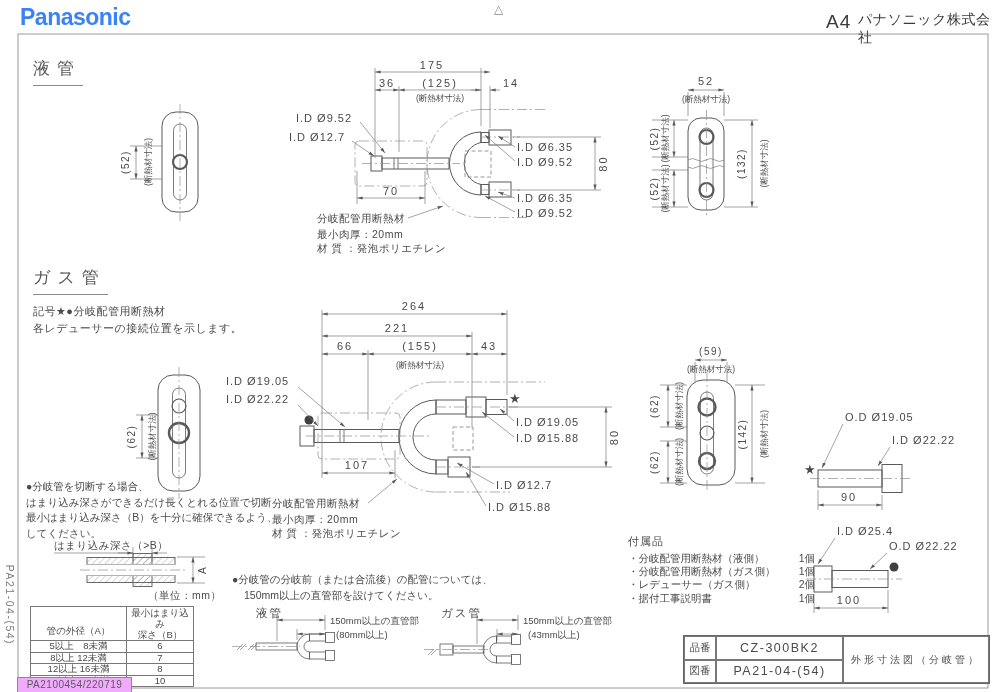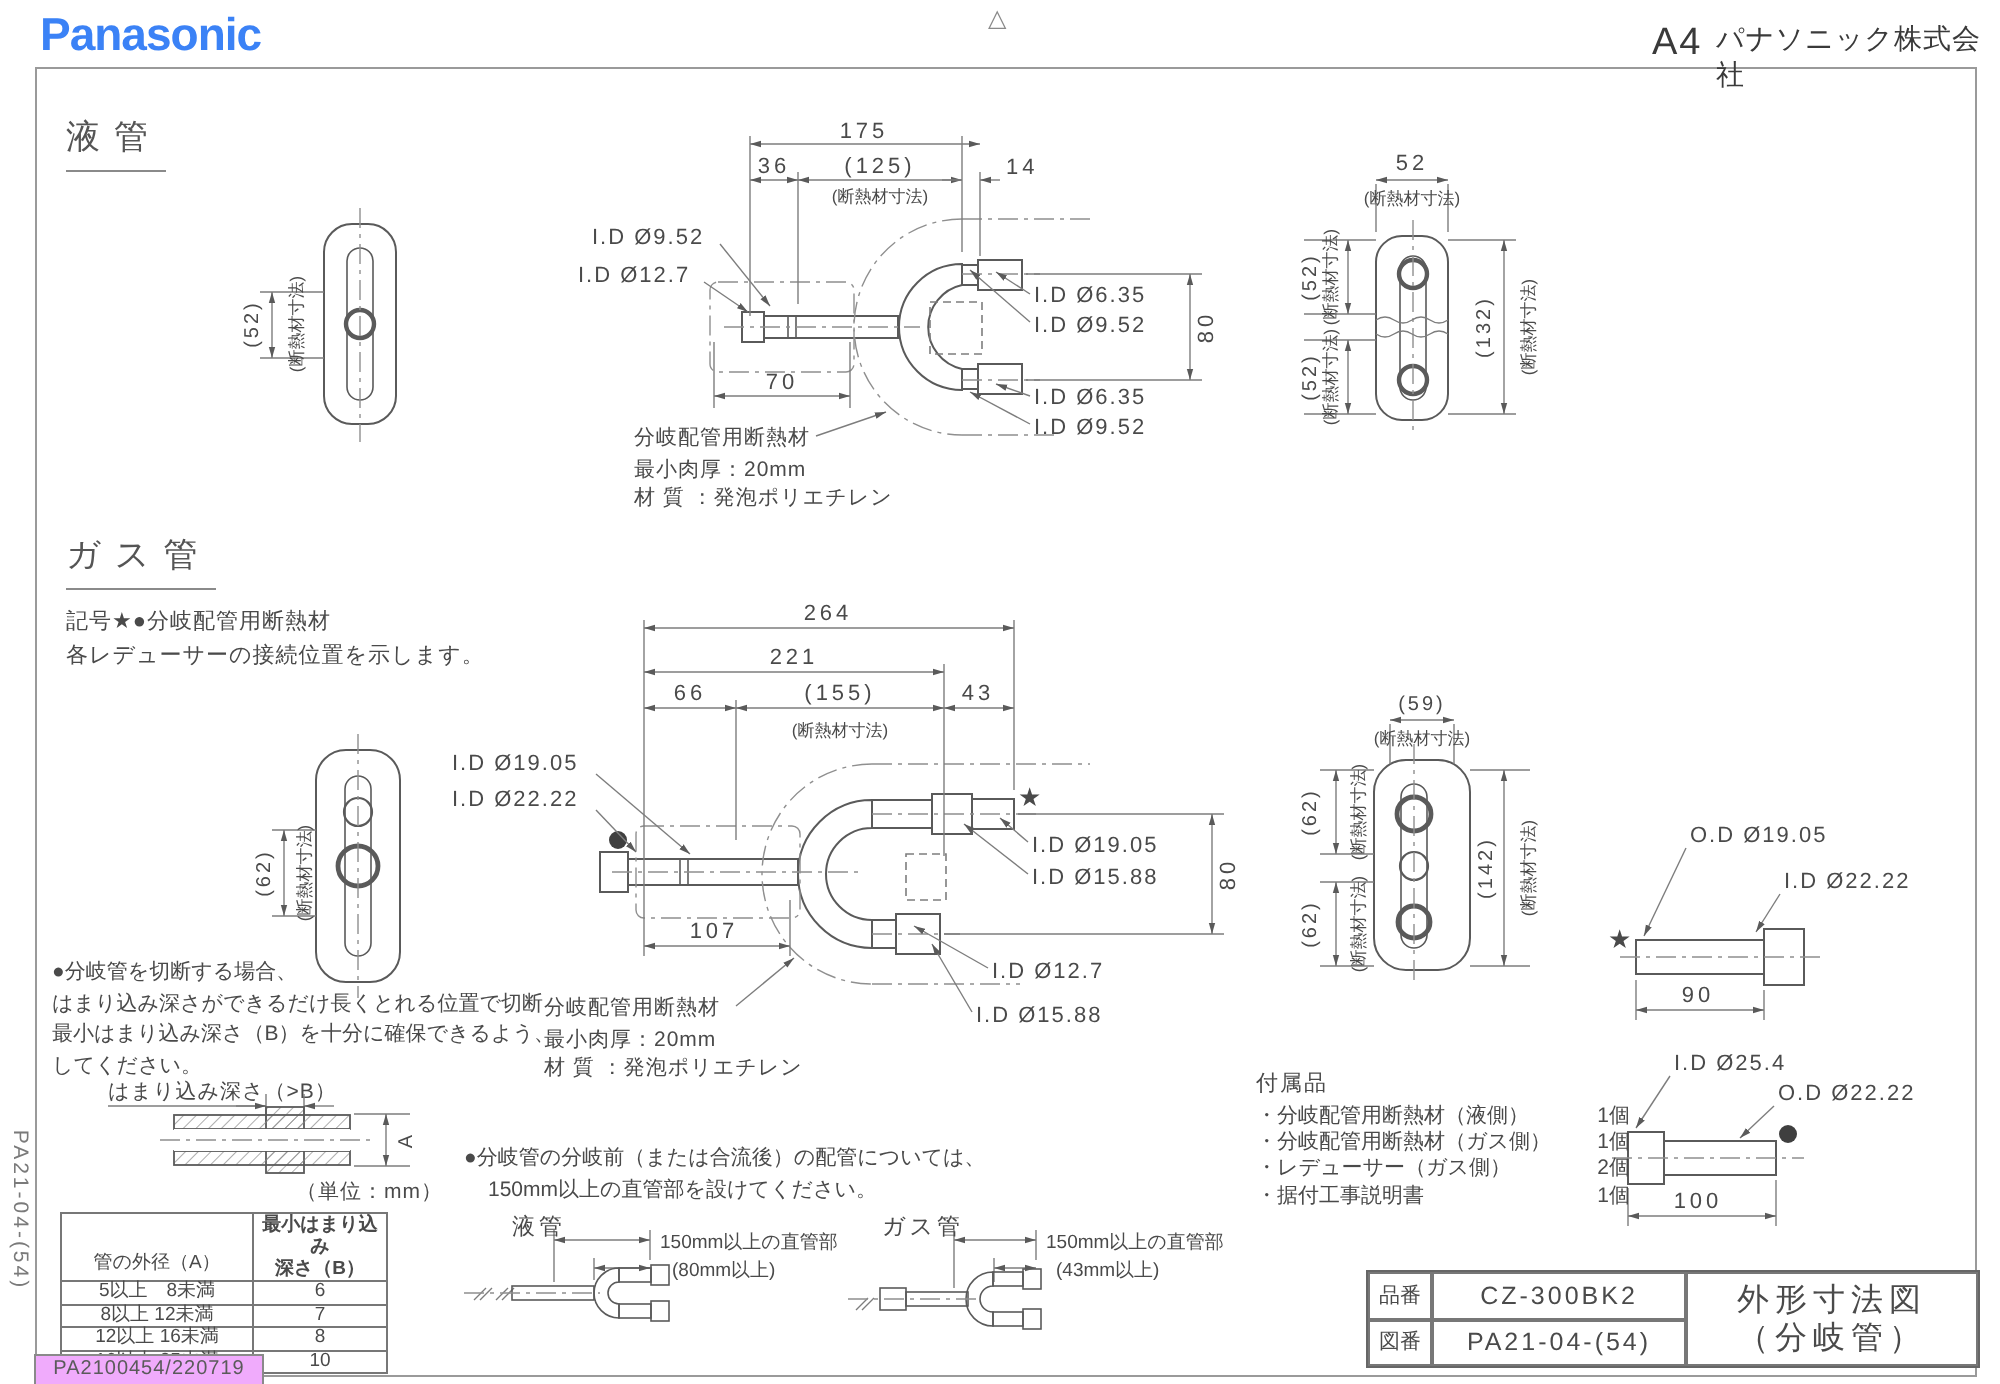--- a/index.html
+++ b/index.html
@@ -25,30 +25,30 @@
   #side-vertical{left:-41px;top:598px;width:100px;height:14px;transform:rotate(90deg);
                  font-size:10.5px;letter-spacing:1.5px;color:#7a7a7a;text-align:center;}
   
   #accessories{left:628px;top:534px;width:187px;font-size:10.5px;color:#4a4a4a;}
   #accessories .acc-title{font-size:11px;margin-bottom:3px;letter-spacing:1px;}
   #accessories .acc-row{display:flex;justify-content:space-between;line-height:13.2px;}
   
   #fit-table{left:30px;top:606px;border-collapse:collapse;background:#fff;}
   #fit-table td{border:1px solid #777;padding:0;font-size:9.5px;color:#4a4a4a;text-align:center;}
   #fit-table .h1{width:95px;height:24px;vertical-align:bottom;padding-bottom:2px;}
-  #fit-table .h2{width:66px;line-height:11px;font-weight:bold;}
+  #fit-table .h2{width:66px;line-height:11px;}
   #fit-table .r td{height:10.5px;line-height:10.5px;}
   
   #title-block{left:683px;top:635px;width:305px;height:47px;display:grid;
                grid-template-columns:32px 127px 146px;grid-template-rows:23.5px 23.5px;
                border:1px solid #666;background:#fff;font-size:10.5px;color:#4a4a4a;}
   #title-block .cell{border:0.5px solid #777;display:flex;align-items:center;justify-content:center;}
   #title-block .val{font-size:12.5px;letter-spacing:1.5px;}
-  #title-block .sheet{grid-row:1 / span 2;grid-column:3;flex-direction:column;
-                      font-size:16px;letter-spacing:3px;line-height:19px;}
+  #title-block .sheet{grid-row:1 / span 2;grid-column:3;flex-direction:row;
+                      font-size:10px;letter-spacing:3px;line-height:19px;}
   
   text{font-family:"Liberation Sans","DejaVu Sans",sans-serif;fill:#4a4a4a;}
   .dim{font-size:11px;letter-spacing:2px;}
   .dimS{font-size:10px;letter-spacing:1.5px;}
   .lbl{font-size:11px;letter-spacing:1px;}
   .jp{font-size:10.5px;letter-spacing:0.5px;}
   .jpS{font-size:8.5px;letter-spacing:0;}
   .jpT{font-size:9.5px;letter-spacing:0;}
   .mid{text-anchor:middle;}
   .mark{font-size:13px;}

